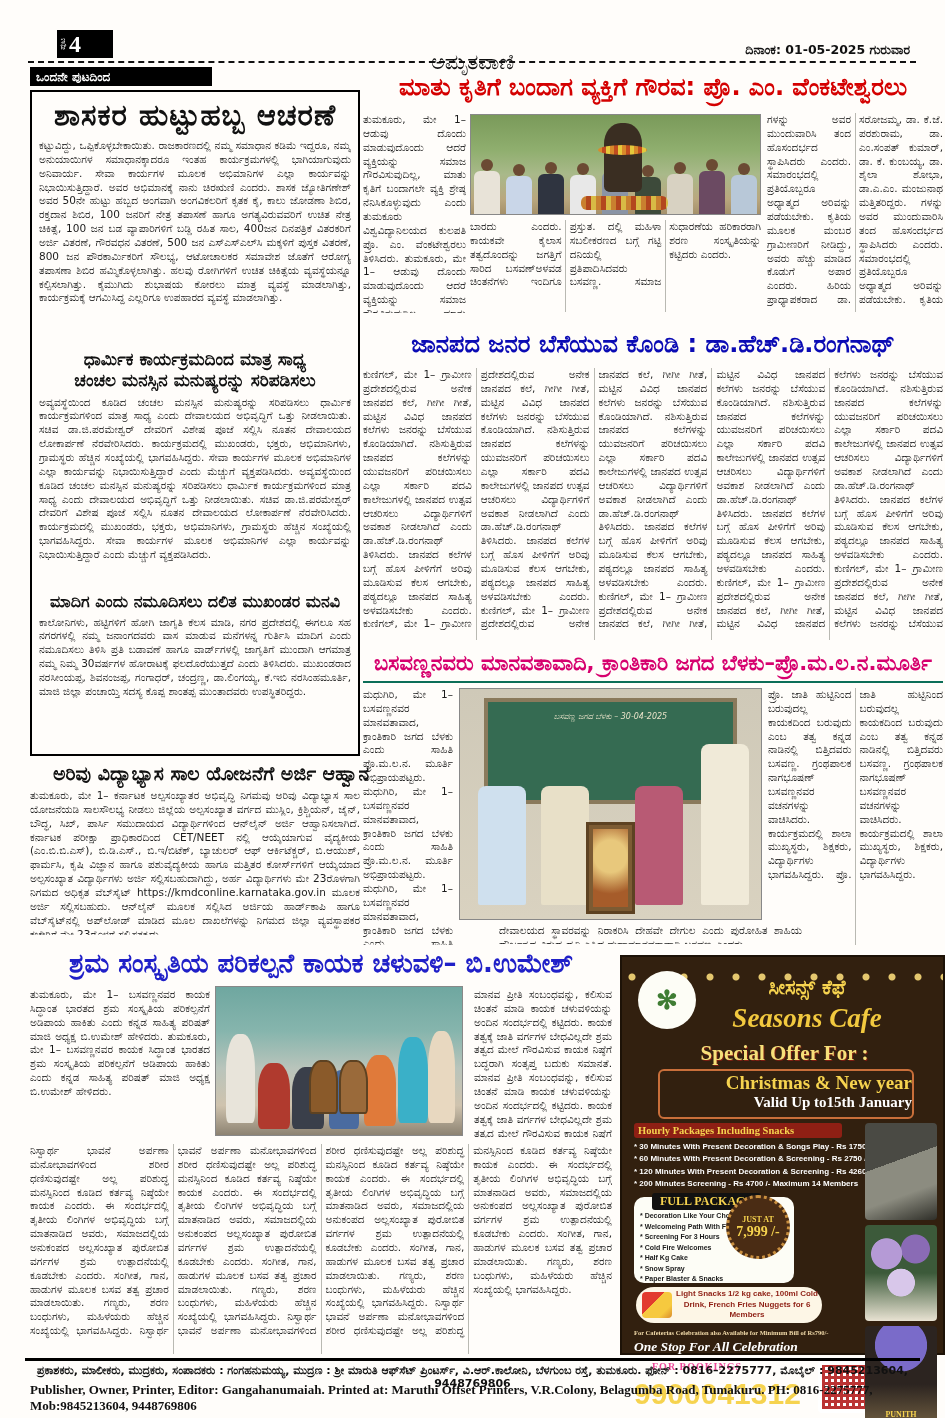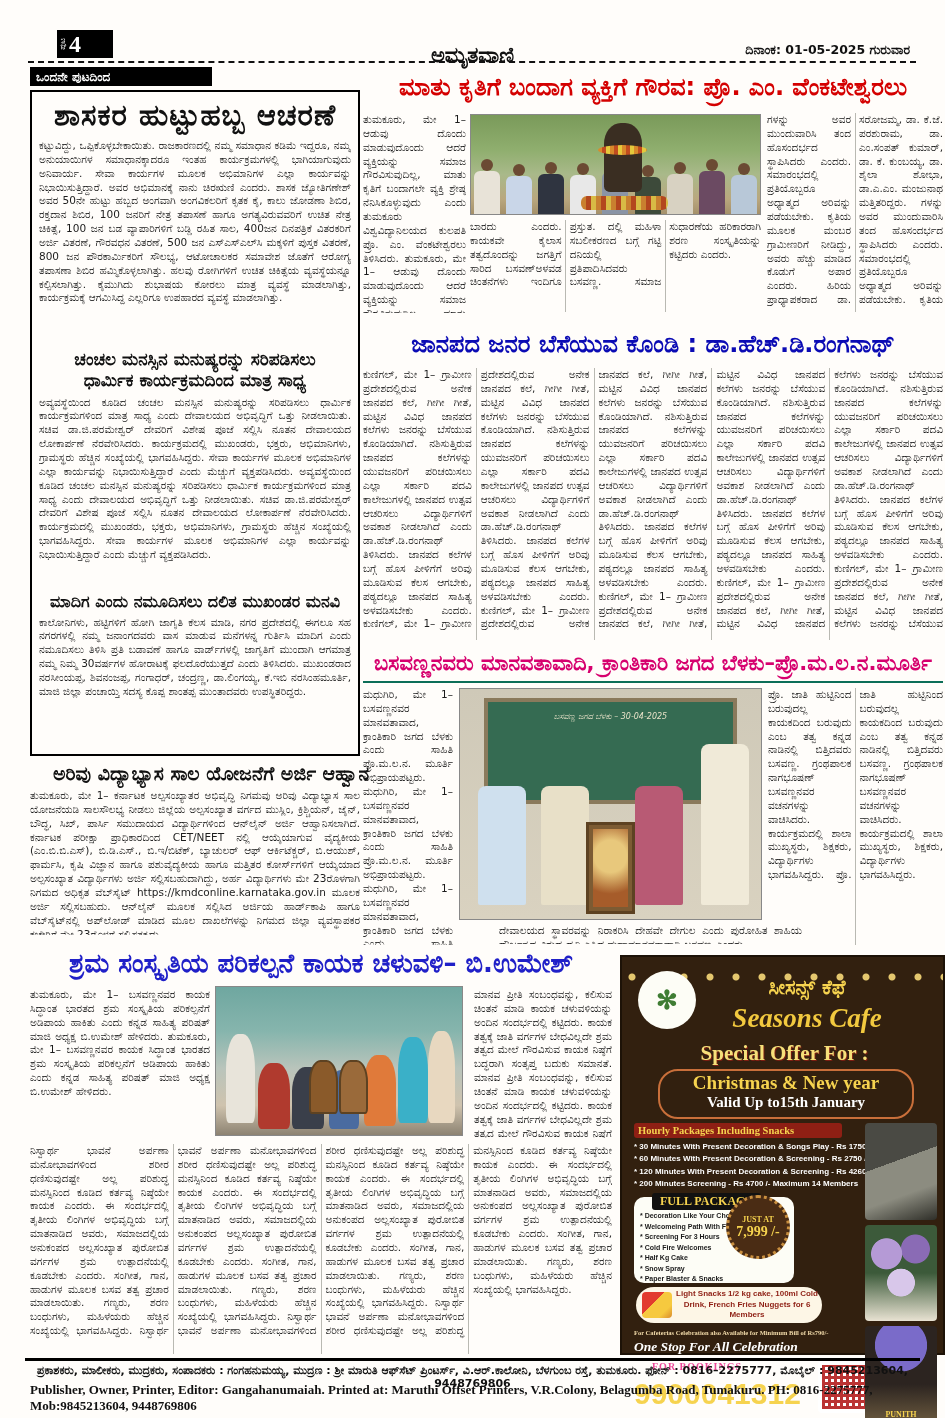--- a/index.html
+++ b/index.html
@@ -13,21 +13,21 @@
   .cols3{column-count:3;column-gap:8px;column-rule:1px solid #b9b9b2;}
   .cols4{column-count:4;column-gap:9px;column-rule:1px solid #b9b9b2;}
   .cols5{column-count:5;column-gap:9px;column-rule:1px solid #b9b9b2;}
   .headline{font-weight:bold;text-align:center;font-family:"DejaVu Sans","Liberation Sans",sans-serif;}
   .subhead{font-weight:bold;text-align:center;font-family:"DejaVu Sans","Liberation Sans",sans-serif;
            font-size:16px;line-height:1.25;margin:6px 0 4px;}
   
   .pagebox{left:57px;top:30px;width:56px;height:28px;background:#000;color:#fff;display:flex;align-items:center;}
   .pagebox .pl{font-size:8px;line-height:1;padding:0 2px;writing-mode:vertical-rl;transform:rotate(180deg);}
   .pagebox .pn{font-size:24px;font-weight:bold;font-family:"Liberation Serif",serif;}
-  .masthead{left:0;top:43px;width:945px;text-align:center;font-size:21px;font-weight:bold;}
+  .masthead{left:0;top:50px;width:945px;text-align:center;font-size:21px;font-weight:normal;}
   .dateline{right:35px;top:42px;font-size:12.5px;font-weight:bold;}
   .dashrule{left:28px;top:61px;width:888px;border-top:2px dashed #111;height:0;}
   .fp-strip{left:30px;top:67px;width:182px;height:19px;background:#000;color:#fff;
             font-size:12px;font-weight:bold;display:flex;align-items:center;padding-left:6px;box-sizing:border-box;}
   
   .leftbox{left:30px;top:90px;width:330px;height:666px;border:2px solid #000;box-sizing:border-box;padding:4px 7px;}
   .h-mla{font-size:29px;letter-spacing:1px;margin:2px 0 6px;}
   
   .photo{overflow:hidden;border:1px solid #888;box-sizing:border-box;font-style:italic;}
   .ph1{background:linear-gradient(180deg,#7a9a5a 0%,#8fae6e 35%,#a9b98a 60%,#b9a77e 85%,#a5906a 100%);}
@@ -50,21 +50,21 @@
   .ad .lights{position:absolute;left:0;top:2px;width:100%;height:26px;
       background-image:radial-gradient(circle 3px at 10px 18px,#f8d978 0 3px,transparent 4px);
       background-size:26px 26px;opacity:.9;}
   .ad .logo{position:absolute;left:16px;top:14px;width:58px;height:58px;border-radius:50%;background:#fdfdf6;
       display:flex;align-items:center;justify-content:center;color:#3f7d34;font-size:26px;font-weight:bold;}
   .ad .knname{position:absolute;left:90px;top:18px;width:190px;text-align:center;color:#f6d34f;font-weight:bold;font-size:20px;}
   .ad .enname{position:absolute;left:70px;top:46px;width:230px;text-align:center;color:#f2c93f;font-size:27px;
       font-family:"Liberation Serif",serif;font-style:italic;font-weight:bold;}
   .ad .offer{position:absolute;left:20px;top:84px;width:285px;text-align:center;color:#f6e07a;font-size:21px;
       font-weight:bold;font-family:"Liberation Serif",serif;text-shadow:1px 1px 0 #7e1d12;}
-  .ad .xmasbox{position:absolute;left:36px;top:112px;width:252px;height:46px;border:2px solid #c96f3a;border-radius:20px;text-align:center;}
+  .ad .xmasbox{position:absolute;left:36px;top:112px;width:252px;height:46px;border:2px solid #c96f3a;border-radius:6px;text-align:right;}
   .ad .xmas{color:#f6d34f;font-size:19px;font-weight:bold;line-height:1.1;margin-top:2px;font-family:"Liberation Serif",serif;}
   .ad .valid{color:#fff;font-size:15px;font-weight:bold;font-family:"Liberation Serif",serif;}
   .ad .ribbon{position:absolute;left:12px;top:166px;width:200px;background:#8e1f14;color:#f6d34f;font-size:10.5px;
       font-weight:bold;padding:2px 4px;border-radius:3px;}
   .ad .hours{position:absolute;left:12px;top:184px;width:270px;color:#fff;font-size:8px;font-weight:bold;line-height:1.55;
       font-family:"Liberation Sans",sans-serif;}
   .ad .fullpk-panel{position:absolute;left:12px;top:240px;width:160px;height:86px;background:#fdfdf6;border-radius:10px;}
   .ad .fullpk-title{position:absolute;left:30px;top:236px;background:#111;color:#f6d34f;font-size:12px;font-weight:bold;
       padding:1px 8px;border-radius:3px;}
   .ad .features{position:absolute;left:18px;top:254px;width:150px;color:#1a1a1a;font-size:7px;font-weight:bold;line-height:1.5;
@@ -110,22 +110,22 @@
   </div>
   <div class="abs masthead kn">ಅಮೃತವಾಣಿ</div>
   <div class="abs dateline kn">ದಿನಾಂಕ: 01-05-2025 ಗುರುವಾರ</div>
   <div class="abs dashrule"></div>
   <div class="abs fp-strip kn">ಒಂದನೇ ಪುಟದಿಂದ</div>
 
   <div class="abs leftbox">
     <div class="headline h-mla">ಶಾಸಕರ ಹುಟ್ಟುಹಬ್ಬ ಆಚರಣೆ</div>
     <div class="body-text" style="height:204px;">ಕಟ್ಟುವಿದ್ದು, ಒಪ್ಪಿಕೊಳ್ಳಬೇಕಾಯಿತು. ರಾಜಕಾರಣದಲ್ಲಿ ನಮ್ಮ ಸಮಾಧಾನ ಕಡಿಮೆ ಇದ್ದರೂ, ನಮ್ಮ ಅನುಯಾಯಿಗಳ ಸಮಾಧಾನಕ್ಕಾದರೂ ಇಂತಹ ಕಾರ್ಯಕ್ರಮಗಳಲ್ಲಿ ಭಾಗಿಯಾಗುವುದು ಅನಿವಾರ್ಯ. ಸೇವಾ ಕಾರ್ಯಗಳ ಮೂಲಕ ಅಭಿಮಾನಿಗಳ ಎಲ್ಲಾ ಕಾರ್ಯವನ್ನು ನಿಭಾಯಿಸುತ್ತಿದ್ದಾರೆ. ಅವರ ಅಭಿಮಾನಕ್ಕೆ ನಾನು ಚಿರಋಣಿ ಎಂದರು. ಶಾಸಕ ಜ್ಯೋತಿಗಣೇಶ್ ಅವರ 50ನೇ ಹುಟ್ಟು ಹಬ್ಬದ ಅಂಗವಾಗಿ ಅಂಗವಿಕಲರಿಗೆ ಕೃತಕ ಕೈ, ಕಾಲು ಜೋಡಣಾ ಶಿಬಿರ, ರಕ್ತದಾನ ಶಿಬಿರ, 100 ಜನರಿಗೆ ನೇತ್ರ ತಪಾಸಣೆ ಹಾಗೂ ಅಗತ್ಯವಿರುವವರಿಗೆ ಉಚಿತ ನೇತ್ರ ಚಿಕಿತ್ಸೆ, 100 ಜನ ಬಡ ವ್ಯಾಪಾರಿಗಳಿಗೆ ಬಡ್ಡಿ ರಹಿತ ಸಾಲ, 400ಜನ ದಿನಪತ್ರಿಕೆ ವಿತರಕರಿಗೆ ಅರ್ಜಿ ವಿತರಣೆ, ಗೌರವಧನ ವಿತರಣೆ, 500 ಜನ ಎಸ್‌ಎಸ್‌ಎಲ್‌ಸಿ ಮಕ್ಕಳಿಗೆ ಪುಸ್ತಕ ವಿತರಣೆ, 800 ಜನ ಪೌರಕಾರ್ಮಿಕರಿಗೆ ಸೌಲಭ್ಯ, ಆಟೋಚಾಲಕರ ಸಮಾವೇಶ ಜೊತೆಗೆ ಆರೋಗ್ಯ ತಪಾಸಣಾ ಶಿಬಿರ ಹಮ್ಮಿಕೊಳ್ಳಲಾಗಿತ್ತು. ಹಲವು ರೋಗಿಗಳಿಗೆ ಉಚಿತ ಚಿಕಿತ್ಸೆಯ ವ್ಯವಸ್ಥೆಯನ್ನೂ ಕಲ್ಪಿಸಲಾಗಿತ್ತು. ಕೈಮುಗಿದು ಶುಭಾಷಯ ಕೋರಲು ಮಾತ್ರ ವ್ಯವಸ್ಥೆ ಮಾಡಲಾಗಿತ್ತು, ಕಾರ್ಯಕ್ರಮಕ್ಕೆ ಆಗಮಿಸಿದ್ದ ಎಲ್ಲರಿಗೂ ಉಪಹಾರದ ವ್ಯವಸ್ಥೆ ಮಾಡಲಾಗಿತ್ತು.</div>
     <div class="subhead" style="font-size:17px;">
+      <div>ಧಾರ್ಮಿಕ ಕಾರ್ಯಕ್ರಮದಿಂದ ಮಾತ್ರ ಸಾಧ್ಯ</div>
       <div>ಚಂಚಲ ಮನಸ್ಸಿನ ಮನುಷ್ಯರನ್ನು ಸರಿಪಡಿಸಲು</div>
-      <div>ಧಾರ್ಮಿಕ ಕಾರ್ಯಕ್ರಮದಿಂದ ಮಾತ್ರ ಸಾಧ್ಯ</div>
     </div>
     <div class="body-text" style="height:190px;">ಅವ್ಯವಸ್ಥೆಯಿಂದ ಕೂಡಿದ ಚಂಚಲ ಮನಸ್ಸಿನ ಮನುಷ್ಯರನ್ನು ಸರಿಪಡಿಸಲು ಧಾರ್ಮಿಕ ಕಾರ್ಯಕ್ರಮಗಳಿಂದ ಮಾತ್ರ ಸಾಧ್ಯ ಎಂದು ದೇವಾಲಯದ ಅಭಿವೃದ್ಧಿಗೆ ಒತ್ತು ನೀಡಲಾಯಿತು. ಸಚಿವ ಡಾ.ಜಿ.ಪರಮೇಶ್ವರ್ ದೇವರಿಗೆ ವಿಶೇಷ ಪೂಜೆ ಸಲ್ಲಿಸಿ ನೂತನ ದೇವಾಲಯದ ಲೋಕಾರ್ಪಣೆ ನೆರವೇರಿಸಿದರು. ಕಾರ್ಯಕ್ರಮದಲ್ಲಿ ಮುಖಂಡರು, ಭಕ್ತರು, ಅಭಿಮಾನಿಗಳು, ಗ್ರಾಮಸ್ಥರು ಹೆಚ್ಚಿನ ಸಂಖ್ಯೆಯಲ್ಲಿ ಭಾಗವಹಿಸಿದ್ದರು. ಸೇವಾ ಕಾರ್ಯಗಳ ಮೂಲಕ ಅಭಿಮಾನಿಗಳ ಎಲ್ಲಾ ಕಾರ್ಯವನ್ನು ನಿಭಾಯಿಸುತ್ತಿದ್ದಾರೆ ಎಂದು ಮೆಚ್ಚುಗೆ ವ್ಯಕ್ತಪಡಿಸಿದರು. ಅವ್ಯವಸ್ಥೆಯಿಂದ ಕೂಡಿದ ಚಂಚಲ ಮನಸ್ಸಿನ ಮನುಷ್ಯರನ್ನು ಸರಿಪಡಿಸಲು ಧಾರ್ಮಿಕ ಕಾರ್ಯಕ್ರಮಗಳಿಂದ ಮಾತ್ರ ಸಾಧ್ಯ ಎಂದು ದೇವಾಲಯದ ಅಭಿವೃದ್ಧಿಗೆ ಒತ್ತು ನೀಡಲಾಯಿತು. ಸಚಿವ ಡಾ.ಜಿ.ಪರಮೇಶ್ವರ್ ದೇವರಿಗೆ ವಿಶೇಷ ಪೂಜೆ ಸಲ್ಲಿಸಿ ನೂತನ ದೇವಾಲಯದ ಲೋಕಾರ್ಪಣೆ ನೆರವೇರಿಸಿದರು. ಕಾರ್ಯಕ್ರಮದಲ್ಲಿ ಮುಖಂಡರು, ಭಕ್ತರು, ಅಭಿಮಾನಿಗಳು, ಗ್ರಾಮಸ್ಥರು ಹೆಚ್ಚಿನ ಸಂಖ್ಯೆಯಲ್ಲಿ ಭಾಗವಹಿಸಿದ್ದರು. ಸೇವಾ ಕಾರ್ಯಗಳ ಮೂಲಕ ಅಭಿಮಾನಿಗಳ ಎಲ್ಲಾ ಕಾರ್ಯವನ್ನು ನಿಭಾಯಿಸುತ್ತಿದ್ದಾರೆ ಎಂದು ಮೆಚ್ಚುಗೆ ವ್ಯಕ್ತಪಡಿಸಿದರು.</div>
     <div class="subhead">ಮಾದಿಗ ಎಂದು ನಮೂದಿಸಲು ದಲಿತ ಮುಖಂಡರ ಮನವಿ</div>
     <div class="body-text" style="height:128px;">ಕಾಲೋನಿಗಳು, ಹಟ್ಟಿಗಳಿಗೆ ಹೋಗಿ ಜಾಗೃತಿ ಕೆಲಸ ಮಾಡಿ, ನಗರ ಪ್ರದೇಶದಲ್ಲಿ ಈಗಲೂ ಸಹ ನಗರಗಳಲ್ಲಿ ನಮ್ಮ ಜನಾಂಗದವರು ವಾಸ ಮಾಡುವ ಮನೆಗಳನ್ನ ಗುರ್ತಿಸಿ ಮಾದಿಗ ಎಂದು ನಮೂದಿಸಲು ತಿಳಿಸಿ ಪ್ರತಿ ಬಡಾವಣೆ ಹಾಗೂ ವಾರ್ಡ್‌ಗಳಲ್ಲಿ ಜಾಗೃತಿಗೆ ಮುಂದಾಗಿ ಆಗಮಾತ್ರ ನಮ್ಮ ನಿಮ್ಮ 30ವರ್ಷಗಳ ಹೋರಾಟಕ್ಕೆ ಫಲದೊರೆಯುತ್ತದೆ ಎಂದು ತಿಳಿಸಿದರು. ಮುಖಂಡರಾದ ನರಸೀಂಯಪ್ಪ, ಶಿವನಂಜಪ್ಪ, ಗಂಗಾಧರ್, ಚಂದ್ರಣ್ಣ, ಡಾ.ಲಿಂಗಯ್ಯ, ಕೆ.ಇಬಿ ನರಸಿಂಹಮೂರ್ತಿ, ಮಾಜಿ ಜಿಲ್ಲಾ ಪಂಚಾಯ್ತಿ ಸದಸ್ಯ ಕೊಪ್ಪ ಶಾಂತಪ್ಪ ಮುಂತಾದವರು ಉಪಸ್ಥಿತರಿದ್ದರು.</div>
   </div>
 
   <div class="abs headline kn" style="left:46px;top:762px;width:330px;font-size:19px;">ಅರಿವು ವಿದ್ಯಾಭ್ಯಾಸ ಸಾಲ ಯೋಜನೆಗೆ ಅರ್ಜಿ ಆಹ್ವಾನ</div>
   <div class="abs body-text" style="left:30px;top:789px;width:330px;height:146px;">ತುಮಕೂರು, ಮೇ 1– ಕರ್ನಾಟಕ ಅಲ್ಪಸಂಖ್ಯಾತರ ಅಭಿವೃದ್ಧಿ ನಿಗಮವು ಅರಿವು ವಿದ್ಯಾಭ್ಯಾಸ ಸಾಲ ಯೋಜನೆಯಡಿ ಸಾಲಸೌಲಭ್ಯ ನೀಡಲು ಜಿಲ್ಲೆಯ ಅಲ್ಪಸಂಖ್ಯಾತ ವರ್ಗದ ಮುಸ್ಲಿಂ, ಕ್ರಿಶ್ಚಿಯನ್, ಜೈನ್, ಬೌದ್ಧ, ಸಿಖ್, ಪಾರ್ಸಿ ಸಮುದಾಯದ ವಿದ್ಯಾರ್ಥಿಗಳಿಂದ ಆನ್‌ಲೈನ್ ಅರ್ಜಿ ಆಹ್ವಾನಿಸಲಾಗಿದೆ. ಕರ್ನಾಟಕ ಪರೀಕ್ಷಾ ಪ್ರಾಧಿಕಾರದಿಂದ CET/NEET ನಲ್ಲಿ ಆಯ್ಕೆಯಾಗುವ ವೈದ್ಯಕೀಯ (ಎಂ.ಬಿ.ಬಿ.ಎಸ್), ಬಿ.ಡಿ.ಎಸ್., ಬಿ.ಇ/ಬಿಟೆಕ್, ಬ್ಯಾಚುಲರ್ ಆಫ್ ಆರ್ಕಿಟೆಕ್ಚರ್, ಬಿ.ಆಯುಶ್, ಫಾರ್ಮಸಿ, ಕೃಷಿ ವಿಜ್ಞಾನ ಹಾಗೂ ಪಶುವೈದ್ಯಕೀಯ ಹಾಗೂ ಮತ್ತಿತರ ಕೋರ್ಸ್‌ಗಳಿಗೆ ಆಯ್ಕೆಯಾದ ಅಲ್ಪಸಂಖ್ಯಾತ ವಿದ್ಯಾರ್ಥಿಗಳು ಅರ್ಜಿ ಸಲ್ಲಿಸಬಹುದಾಗಿದ್ದು, ಅರ್ಹ ವಿದ್ಯಾರ್ಥಿಗಳು ಮೇ 23ರೊಳಗಾಗಿ ನಿಗಮದ ಅಧಿಕೃತ ವೆಬ್‌ಸೈಟ್ https://kmdconline.karnataka.gov.in ಮೂಲಕ ಅರ್ಜಿ ಸಲ್ಲಿಸಬಹುದು. ಆನ್‌ಲೈನ್ ಮೂಲಕ ಸಲ್ಲಿಸಿದ ಅರ್ಜಿಯ ಹಾರ್ಡ್‌ಕಾಪಿ ಹಾಗೂ ವೆಬ್‌ಸೈಟ್‌ನಲ್ಲಿ ಅಪ್‌ಲೋಡ್ ಮಾಡಿದ ಮೂಲ ದಾಖಲೆಗಳನ್ನು ನಿಗಮದ ಜಿಲ್ಲಾ ವ್ಯವಸ್ಥಾಪಕರ ಕಚೇರಿಗೆ ಮೇ 23ರೊಳಗೆ ಸಲ್ಲಿಸತಕ್ಕದ್ದು.</div>
 
   <div class="abs headline" style="left:363px;top:73px;width:580px;font-size:24px;color:#d40000;">ಮಾತು ಕೃತಿಗೆ ಬಂದಾಗ ವ್ಯಕ್ತಿಗೆ ಗೌರವ: ಪ್ರೊ. ಎಂ. ವೆಂಕಟೇಶ್ವರಲು</div>

